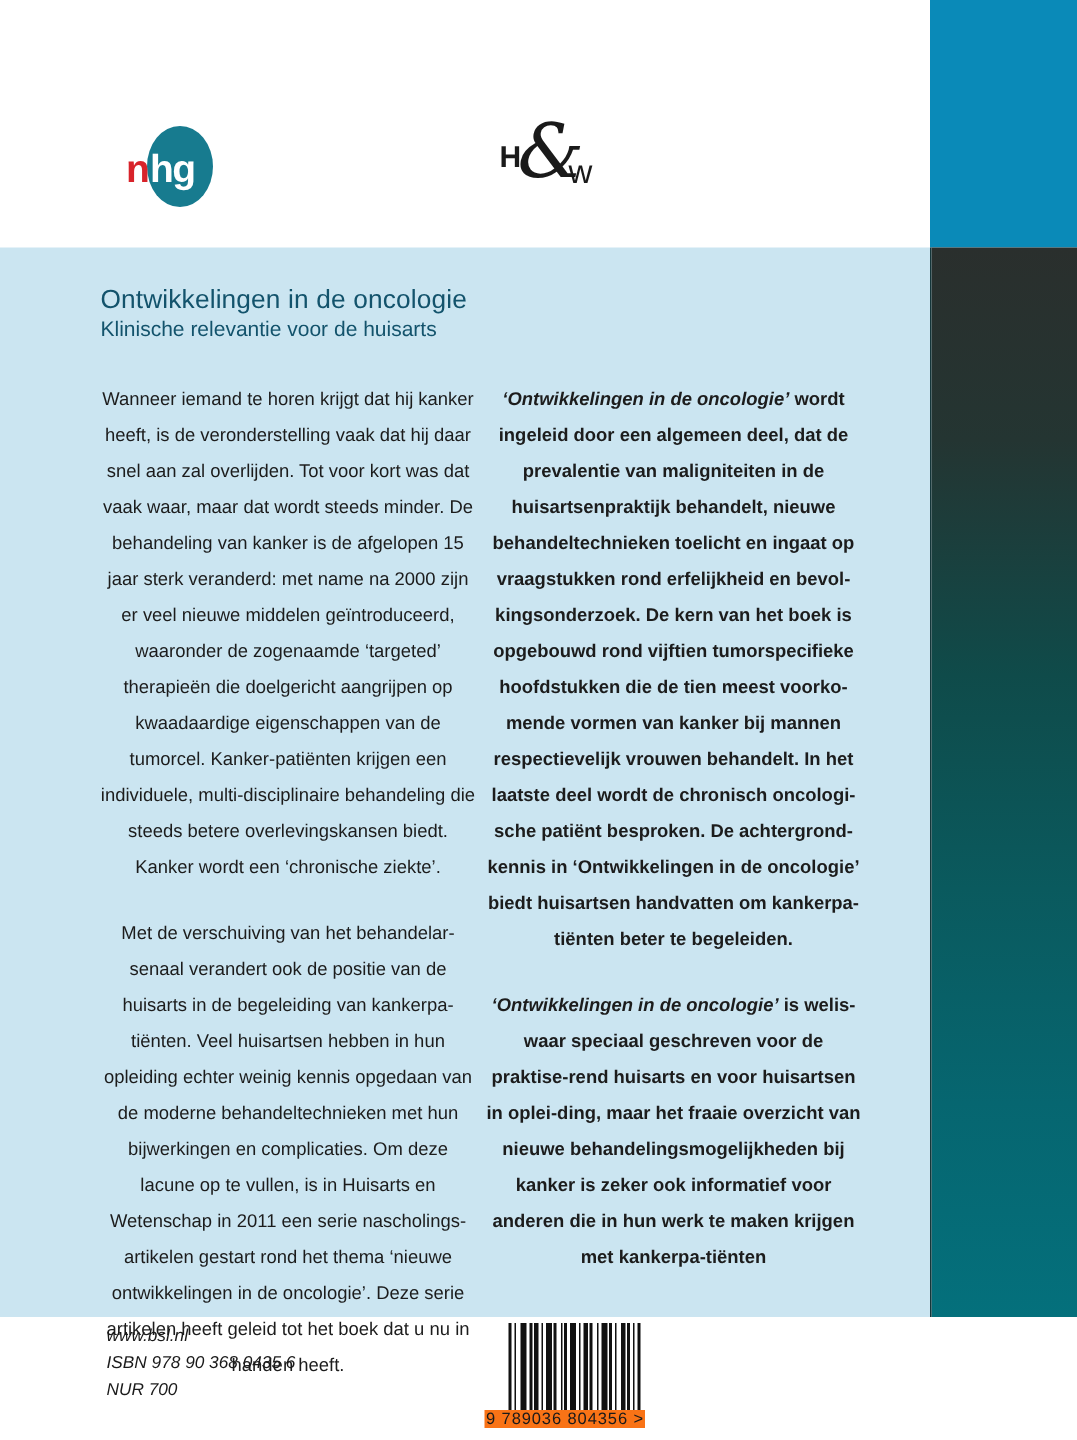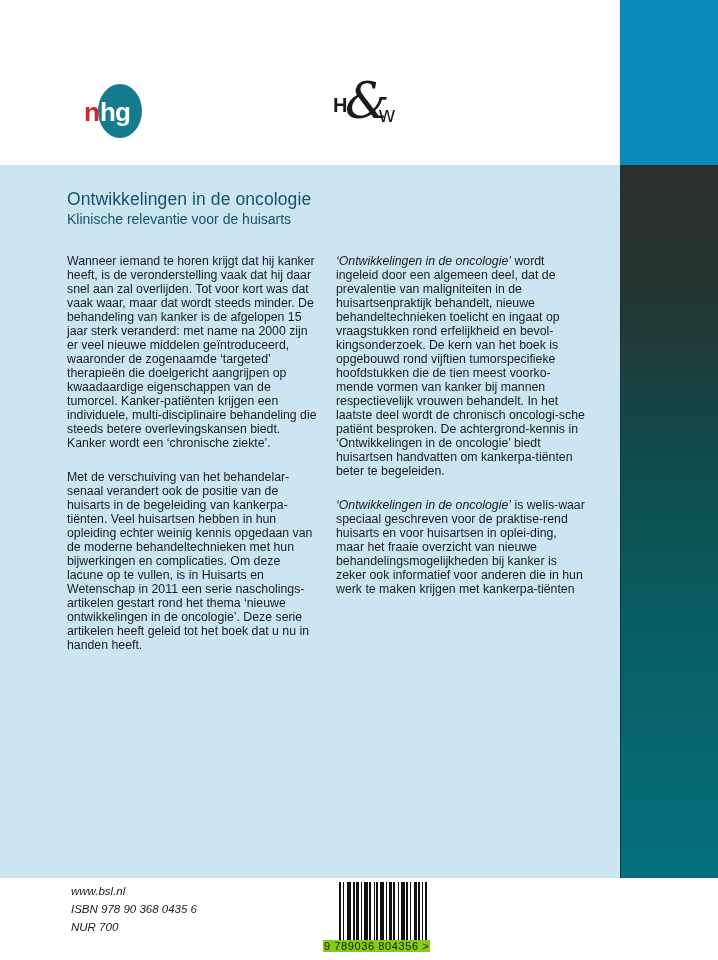--- a/index.html
+++ b/index.html
@@ -23,33 +23,33 @@
 
     
     .hw-logo { position: absolute; left: 333px; top: 80px; width: 80px; height: 60px; color: #1a1a1a; }
     .hw-h { position: absolute; left: 0; top: 14px; font-family: "Liberation Sans", sans-serif; font-weight: bold; font-size: 20px; }
     .hw-amp { position: absolute; left: 12px; top: -4px; font-family: "DejaVu Serif", serif; font-style: italic; font-size: 50px; line-height: 1; }
     .hw-w { position: absolute; left: 46px; top: 22px; font-family: "Liberation Sans", sans-serif; font-size: 22px; }
 
     .title { position: absolute; left: 67px; top: 189px; font-weight: normal; font-size: 17.5px; color: #13536c; letter-spacing: 0.1px; }
     .subtitle { position: absolute; left: 67px; top: 211px; font-size: 14px; color: #13536c; }
 
-    .col { position: absolute; top: 254px; width: 250px; font-size: 12.3px; line-height: 14px; color: #1c1c1c; }
+    .col { position: absolute; top: 254px; width: 250px; font-size: 12.3px; line-height: 24px; color: #1c1c1c; text-align: center; }
     .col-left { left: 67px; }
-    .col-right { left: 336px; width: 252px; }
+    .col-right { left: 323px; width: 252px; font-weight: bold; }
     .col p { margin-bottom: 20.1px; }
     .col em { font-style: italic; }
 
     .footer-info { position: absolute; left: 71px; top: 882px; font-size: 11.5px; line-height: 18px; color: #1a1a1a; font-style: italic; }
 
     .barcode { position: absolute; left: 333px; top: 878px; width: 112px; height: 72px; }
     .barcode-bars { position: absolute; left: 6px; top: 4px; height: 62px; width: 106px; display: flex; align-items: stretch; }
     .barcode-bars span { display: block; background: #111; height: 100%; }
     .barcode-bars span.g { background: transparent; }
-    .barcode-digits { position: absolute; left: -10px; top: 62px; font-size: 11px; letter-spacing: 0.6px; color: #1a1a1a; background: #84cc16; padding: 0 1px; white-space: nowrap; }
+    .barcode-digits { position: absolute; left: -10px; top: 62px; font-size: 11px; letter-spacing: 0.6px; color: #1a1a1a; background: #f97316; padding: 0 1px; white-space: nowrap; }
   </style>
 </head>
 <body>
 
 <div class="header-band"></div>
 <div class="content-band"></div>
 <div class="footer-band"></div>
 <div class="strip-top"></div>
 <div class="strip-main"></div>
 

